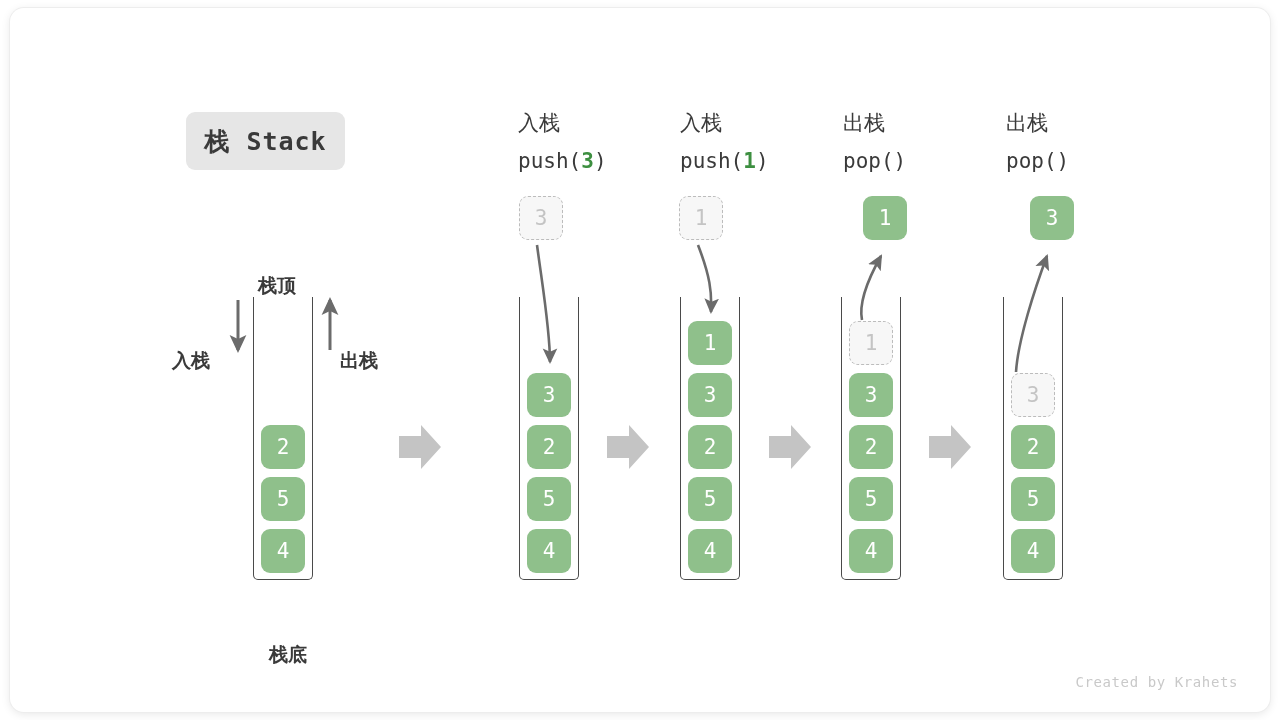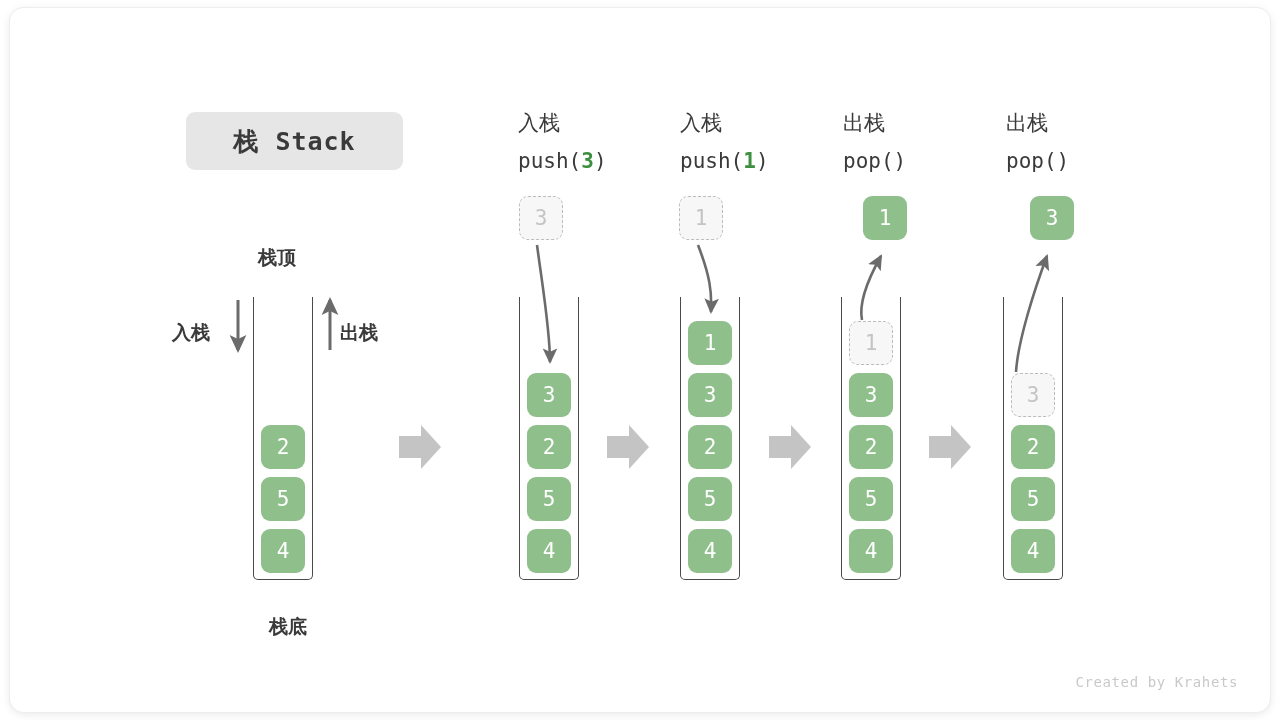--- a/index.html
+++ b/index.html
@@ -21,39 +21,40 @@
     width: 1260px; height: 704px;
     background: #ffffff;
     border-radius: 14px;
     box-shadow: 0 0 0 1px #ededed, 0 2px 10px rgba(0,0,0,0.10);
   }
 
   
   .title-badge {
     position: absolute;
     left: 186px; top: 112px;
-    width: 217px; height: 58px;
+    width: 159px; height: 58px;
     background: #e6e6e6;
     border-radius: 9px;
     display: flex; align-items: center; justify-content: center;
     font-size: 25px;
     font-weight: bold;
     color: #3a3a3a;
     letter-spacing: 1px;
     font-family: "DejaVu Sans Mono", "Liberation Mono", monospace;
   }
 
   
   .lbl-cn {
     position: absolute;
     font-size: 19px;
     font-weight: bold;
     color: #3a3a3a;
     white-space: nowrap;
     font-family: "DejaVu Sans", "Liberation Sans", sans-serif;
+    margin-top: 28px;
   }
   .col-title {
     position: absolute;
     font-size: 21px;
     color: #3a3a3a;
     white-space: nowrap;
     line-height: 38px;
     font-family: "DejaVu Sans Mono", "Liberation Mono", monospace;
   }
   .col-title .cn {

